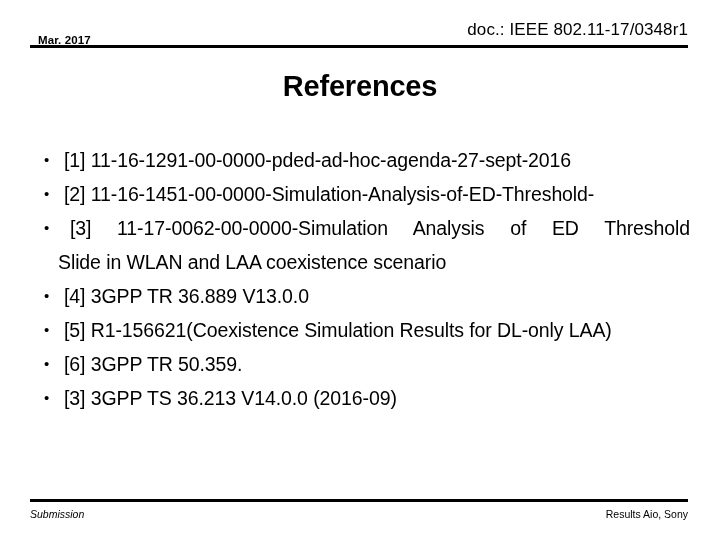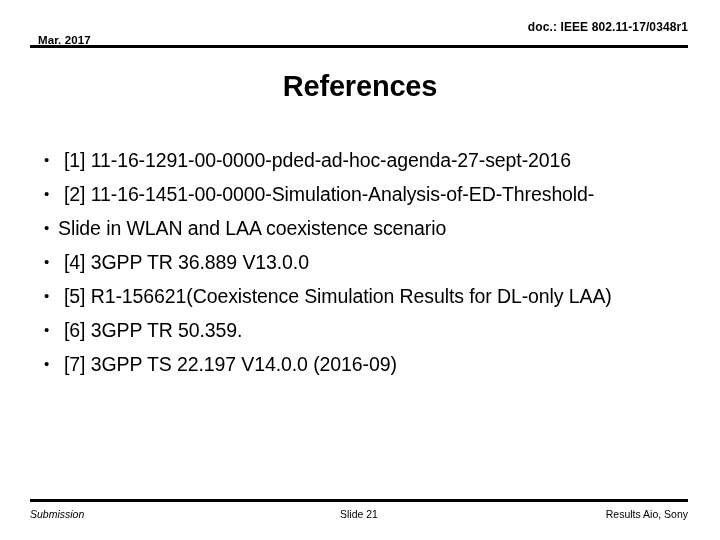--- a/index.html
+++ b/index.html
@@ -31,22 +31,22 @@
     font-size: 11.5px;
     font-weight: bold;
     letter-spacing: 0.1px;
     white-space: nowrap;
     margin-top: 12px;
   }
   .header-doc {
     position: absolute;
     right: 0;
     top: -2px;
-    font-size: 12px;
-    font-weight: bold;
+    font-size: 17px;
+    font-weight: normal;
     letter-spacing: 0.1px;
     white-space: nowrap;
   }
   .header-rule {
     position: absolute;
     left: 30px;
     top: 45px;
     width: 658px;
     height: 3px;
     background: #000000;
@@ -166,43 +166,43 @@
     <span class="ref-line">[1] 11-16-1291-00-0000-pded-ad-hoc-agenda-27-sept-2016</span>
   </div>
 
   <div class="ref-item">
     <span class="bullet">•</span>
     <span class="ref-line">[2] 11-16-1451-00-0000-Simulation-Analysis-of-ED-Threshold-</span>
   </div>
 
   <div class="ref-item justified">
     <span class="bullet">•</span>
+    <span class="ref-line-1">[3] 11-17-0062-00-0000-Simulation Analysis of ED Threshold</span>
     <span class="ref-line-2">Slide in WLAN and LAA coexistence scenario</span>
   </div>
 
   <div class="ref-item">
     <span class="bullet">•</span>
     <span class="ref-line">[4] 3GPP TR 36.889 V13.0.0</span>
   </div>
 
   <div class="ref-item">
     <span class="bullet">•</span>
     <span class="ref-line">[5] R1-156621(Coexistence Simulation Results for DL-only LAA)</span>
   </div>
 
   <div class="ref-item">
     <span class="bullet">•</span>
     <span class="ref-line">[6] 3GPP TR 50.359.</span>
   </div>
 
   <div class="ref-item">
     <span class="bullet">•</span>
-    <span class="ref-line">[7] 3GPP TS 22.197 V14.0.0 (2016-09)</span>
+    <span class="ref-line">[3] 3GPP TS 36.213 V14.0.0 (2016-09)</span>
   </div>
 
 </div>
 
 <div class="footer-rule"></div>
 <div class="slide-footer">
   <div class="footer-left">Submission</div>
-  <div class="footer-center">Slide 21</div>
   <div class="footer-right">Results Aio, Sony</div>
 </div>
 
 </body></html>

